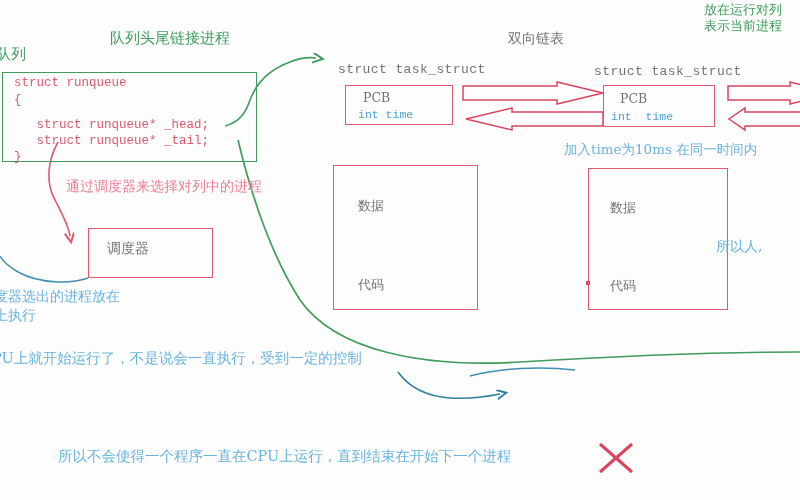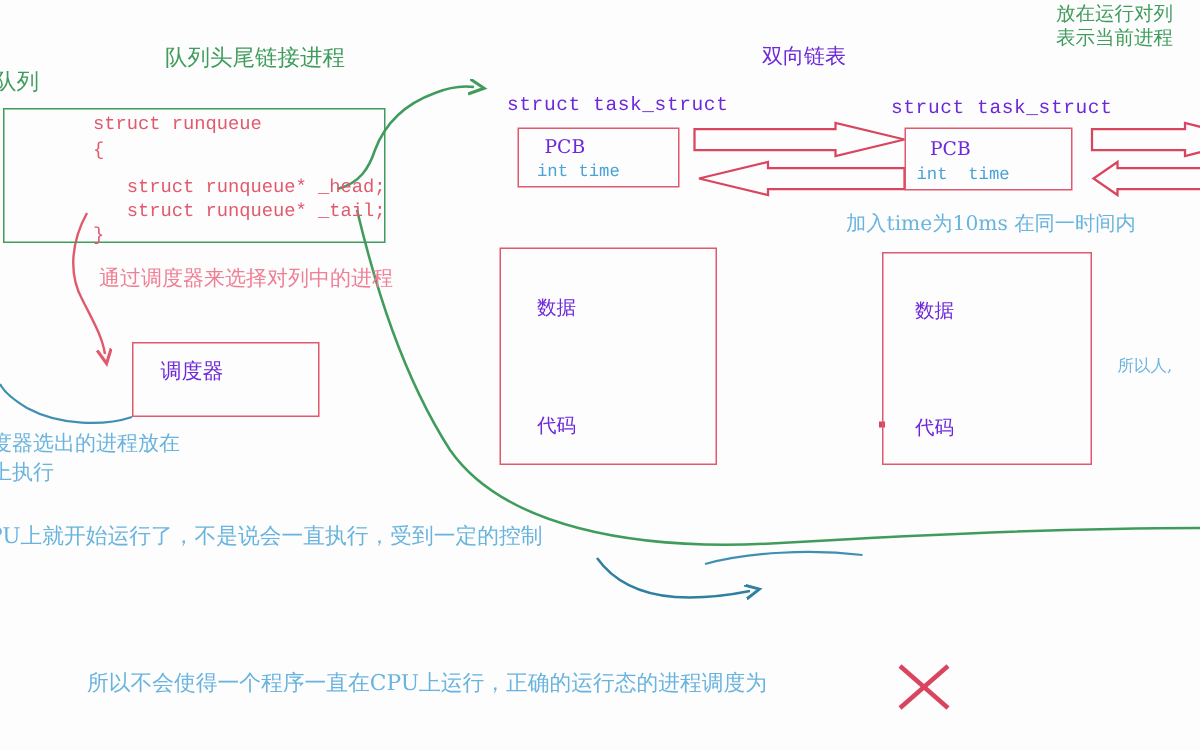--- a/index.html
+++ b/index.html
@@ -22,22 +22,22 @@
     height: 500px;
     pointer-events: none;
   }
   .txt {
     position: absolute;
     white-space: pre;
     line-height: 1.18;
   }
   
   .c-green  { color: #3f9c5c; }
-  .c-red    { color: #e05a6e; margin-left: 48px; }
-  .c-redd   { color: #6d28d9; }
+  .c-red    { color: #e05a6e; }
+  .c-redd   { color: #737373; }
   .c-blue   { color: #69b4de; }
   .c-blued  { color: #4aa3d4; }
   .c-pink   { color: #ef7f94; text-align: right; }
 
   .bold   { font-weight: bold; }
   .mono   { font-family: "Liberation Mono", "DejaVu Sans Mono", monospace; }
   .hand   { font-family: "DejaVu Serif", serif; font-weight: normal; }
 
   
   .box {
@@ -159,20 +159,20 @@
   <div class="box box-red" style="left:603px; top:85px; width:112px; height:42px;"></div>
   <div class="txt hand bold c-redd blur-soft" style="left:620px; top:92px; font-size:12.5px;">PCB</div>
   <div class="txt mono c-blued blur-soft" style="left:611px; top:110px; font-size:11.5px;">int  time</div>
 
   <div class="txt hand bold c-blue blur-soft" style="left:564px; top:142px; font-size:13.5px;">加入time为10ms 在同一时间内</div>
 
   <div class="box box-red2" style="left:588px; top:168px; width:140px; height:142px;"></div>
   <div class="txt hand bold c-redd blur-soft" style="left:610px; top:200px; font-size:13px;">数据</div>
   <div class="txt hand bold c-redd blur-soft" style="left:610px; top:278px; font-size:13px;">代码</div>
 
-  <div class="txt hand bold c-blue blur-soft" style="left:745px; top:238px; font-size:11px;">所以人,</div>
+  <div class="txt hand bold c-blue blur-soft" style="left:716px; top:238px; font-size:14px;">所以人,</div>
 
 
 
-  <div class="txt hand bold c-blue blur-soft" style="left:58px; top:448px; font-size:14.5px;">所以不会使得一个程序一直在CPU上运行，正确的运行态的进程调度为</div>
+  <div class="txt hand bold c-blue blur-soft" style="left:58px; top:448px; font-size:14.5px;">所以不会使得一个程序一直在CPU上运行，直到结束在开始下一个进程</div>
 
 
 </div>
 
 </body></html>

